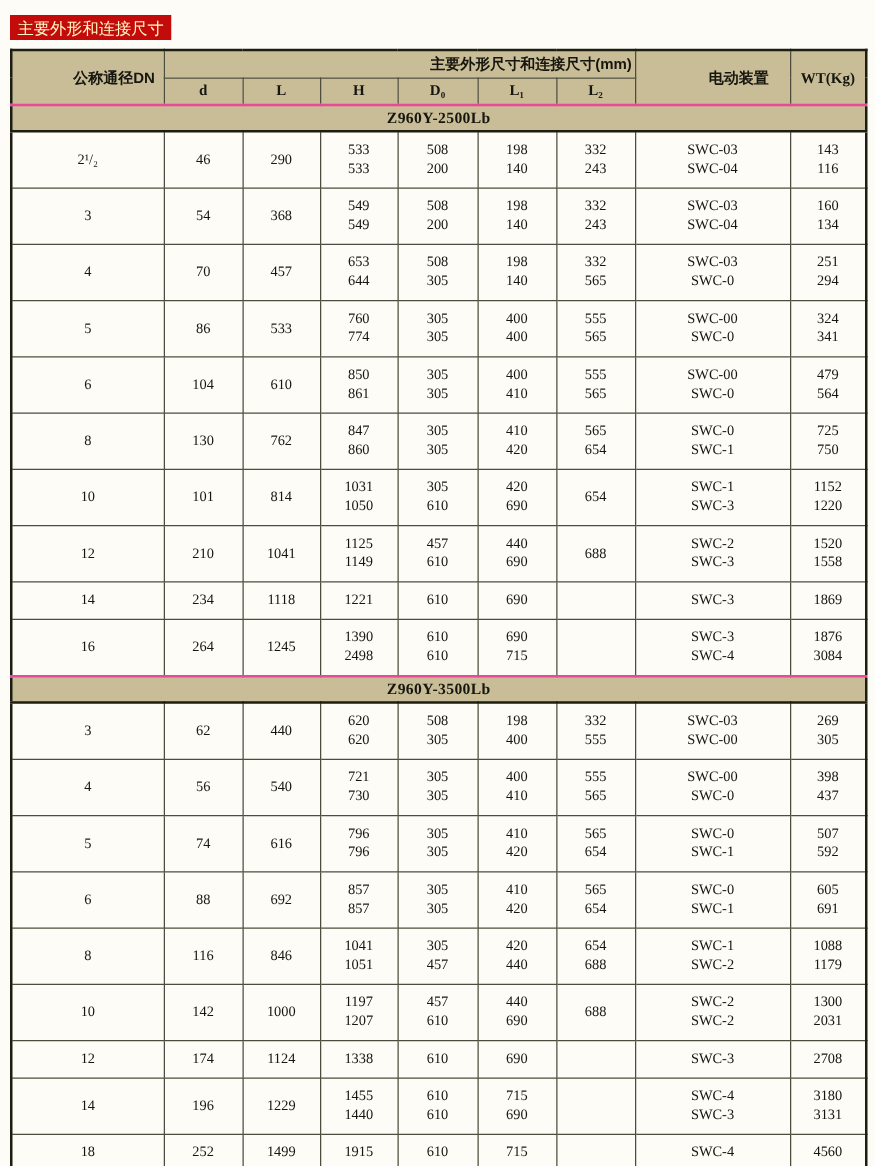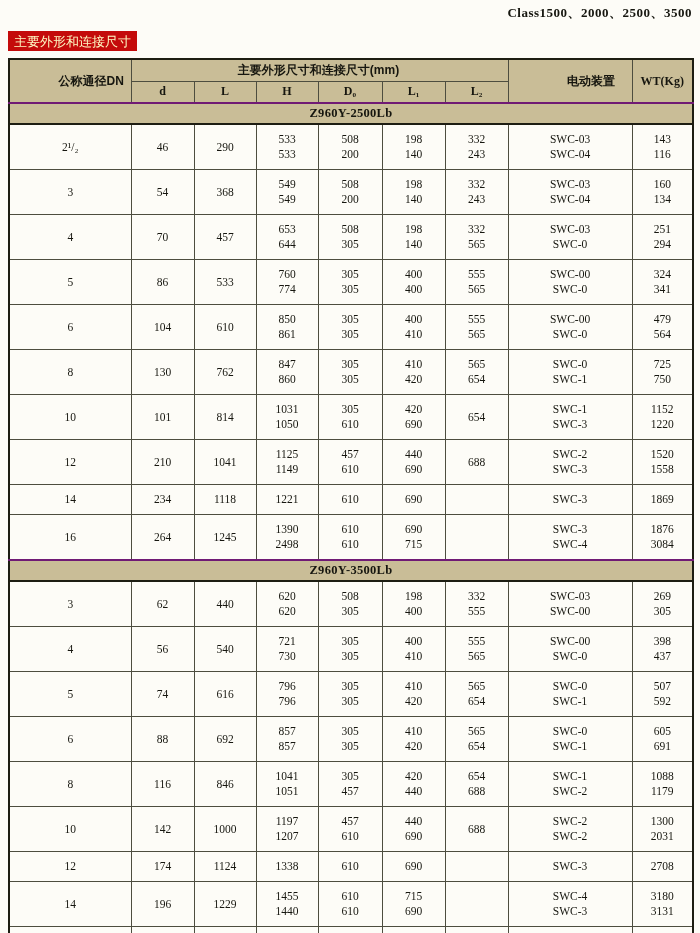--- a/index.html
+++ b/index.html
@@ -50,46 +50,45 @@
     font-size:12px;
     font-weight:bold;
     height:22px;
   }
   th.cn {
     font-family:"Liberation Sans","DejaVu Sans",sans-serif;
     font-size:12px;
     padding-left:44px;
   }
   th.group {
-    text-align:center;
+    text-align:right;
     padding-left:0;
   }
   td.section-cell {
     background:#c9bd97;
     font-weight:bold;
     font-size:12.5px;
     height:21px;
-    border-top:2px solid #701a75;
+    border-top:2px solid #ec4899;
     border-bottom:2px solid #1d1d12;
     letter-spacing:0.3px;
   }
   tbody td.data-cell {
     background:#fdfcf7;
     font-size:11.5px;
     line-height:15px;
     padding:7px 2px;
     white-space:pre-line;
   }
 </style>
 </head>
 <body>
 
 <div class="page">
 
-  <div class="top-right">Class1500、2000、2500、3500</div>
 
   <div class="badge">主要外形和连接尺寸</div>
 
   <table class="dim-table">
     <colgroup>
       <col style="width:122px">
       <col style="width:63px">
       <col style="width:62px">
       <col style="width:62px">
       <col style="width:64px">

